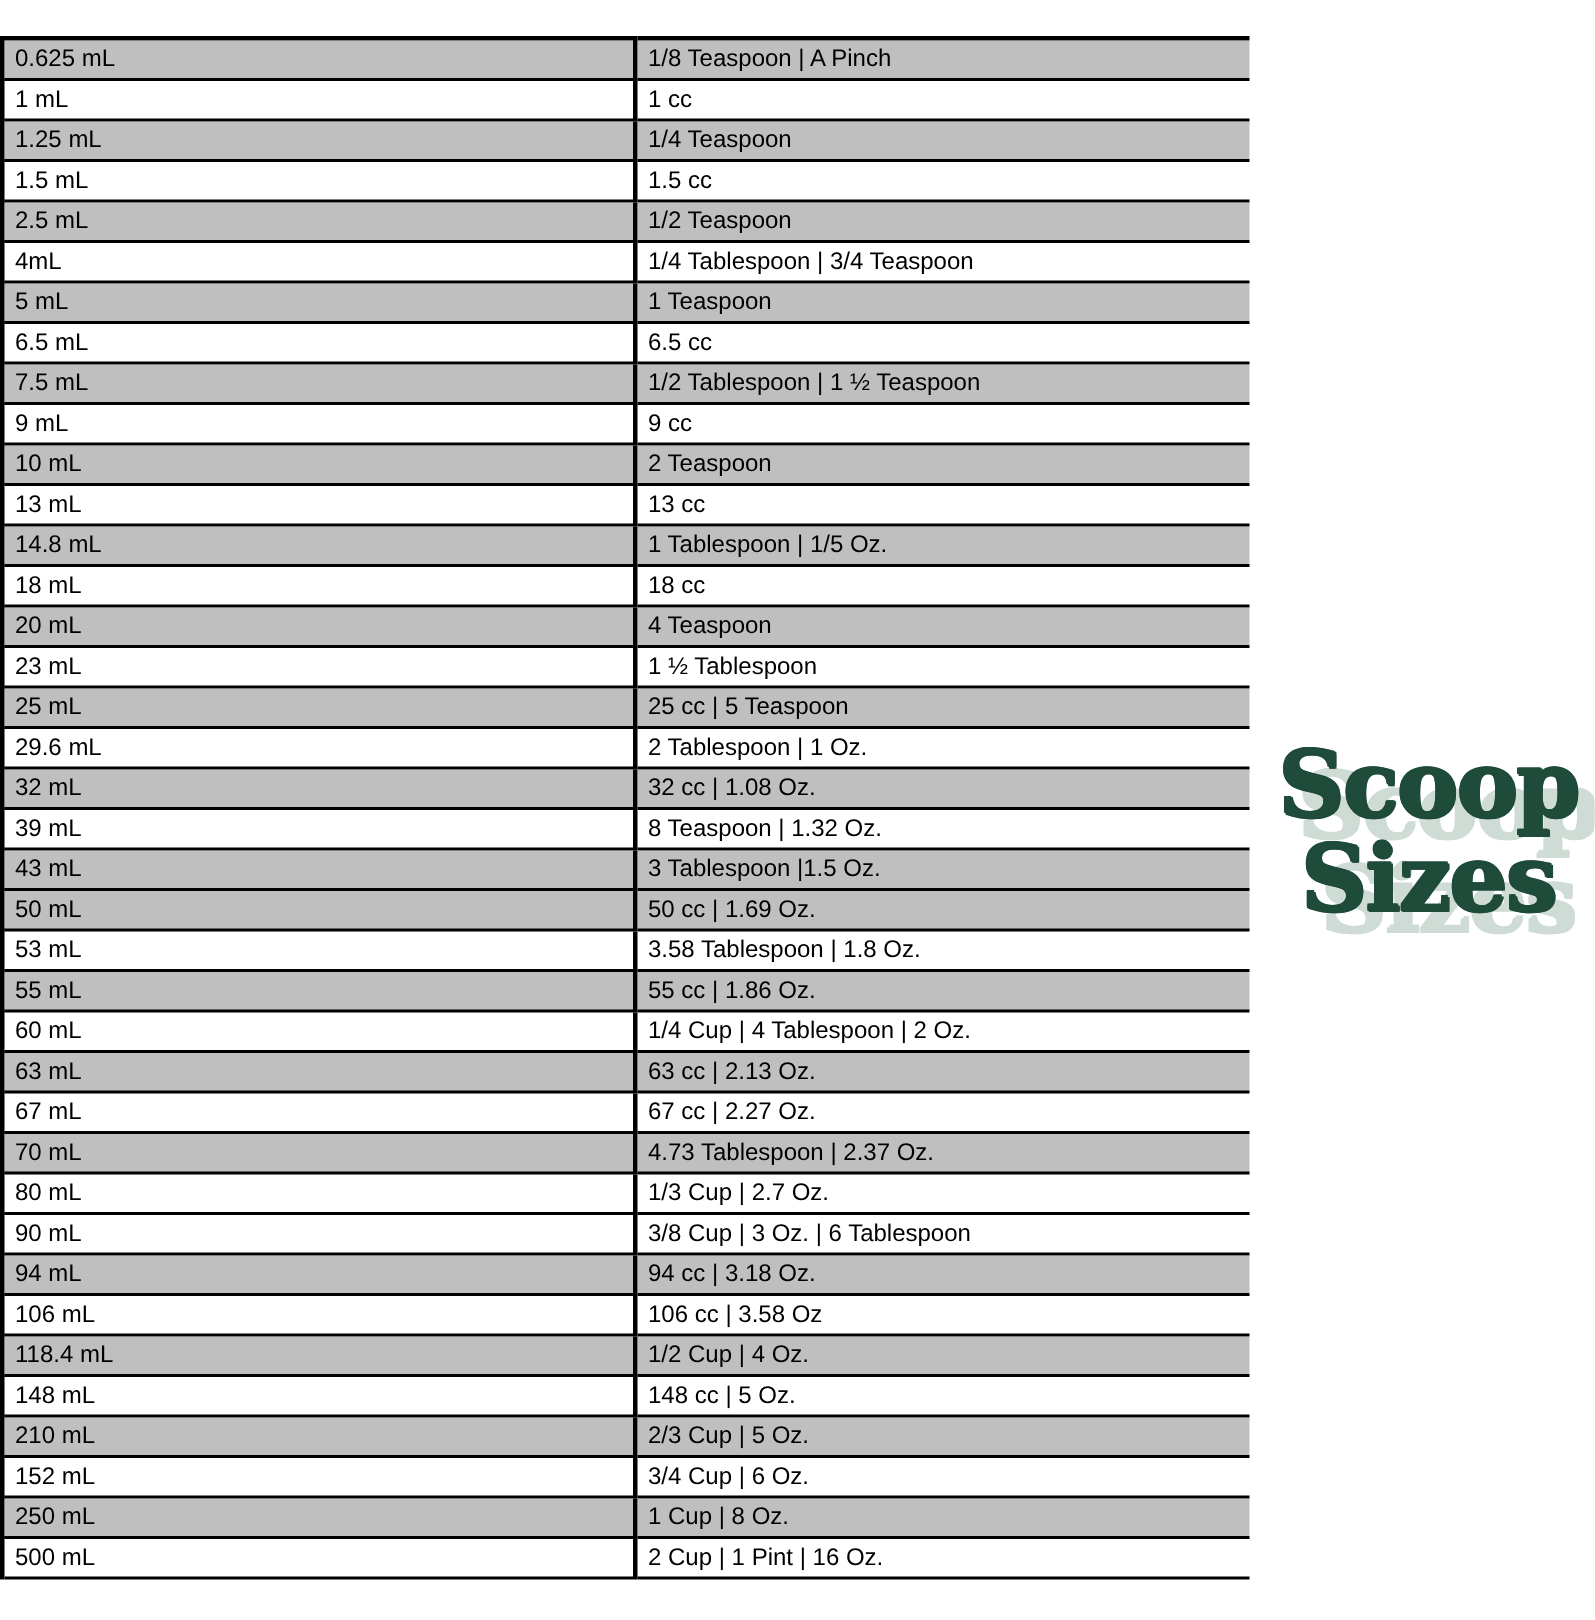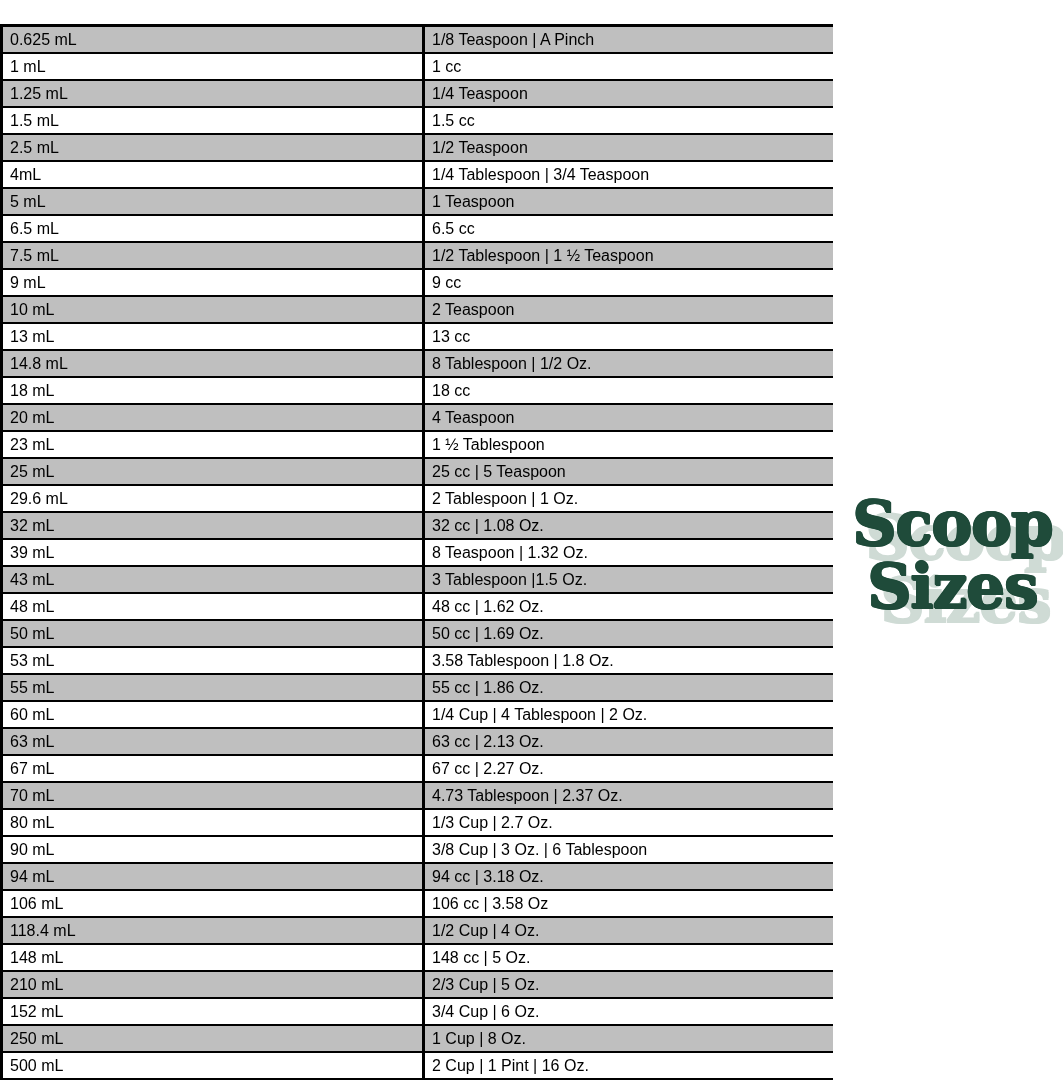--- a/index.html
+++ b/index.html
@@ -141,21 +141,21 @@
       <td class="cell-conv">2 Teaspoon</td>
     </tr>
 
     <tr class="table-row">
       <td class="cell-ml">13 mL</td>
       <td class="cell-conv">13 cc</td>
     </tr>
 
     <tr class="table-row stripe">
       <td class="cell-ml">14.8 mL</td>
-      <td class="cell-conv">8 Tablespoon | 1/2 Oz.</td>
+      <td class="cell-conv">1 Tablespoon | 1/5 Oz.</td>
     </tr>
 
     <tr class="table-row">
       <td class="cell-ml">18 mL</td>
       <td class="cell-conv">18 cc</td>
     </tr>
 
     <tr class="table-row stripe">
       <td class="cell-ml">20 mL</td>
       <td class="cell-conv">4 Teaspoon</td>
@@ -184,24 +184,20 @@
     <tr class="table-row">
       <td class="cell-ml">39 mL</td>
       <td class="cell-conv">8 Teaspoon | 1.32 Oz.</td>
     </tr>
 
     <tr class="table-row stripe">
       <td class="cell-ml">43 mL</td>
       <td class="cell-conv">3 Tablespoon |1.5 Oz.</td>
     </tr>
 
-    <tr class="table-row">
-      <td class="cell-ml">48 mL</td>
-      <td class="cell-conv">48 cc | 1.62 Oz.</td>
-    </tr>
 
     <tr class="table-row stripe">
       <td class="cell-ml">50 mL</td>
       <td class="cell-conv">50 cc | 1.69 Oz.</td>
     </tr>
 
     <tr class="table-row">
       <td class="cell-ml">53 mL</td>
       <td class="cell-conv">3.58 Tablespoon | 1.8 Oz.</td>
     </tr>

